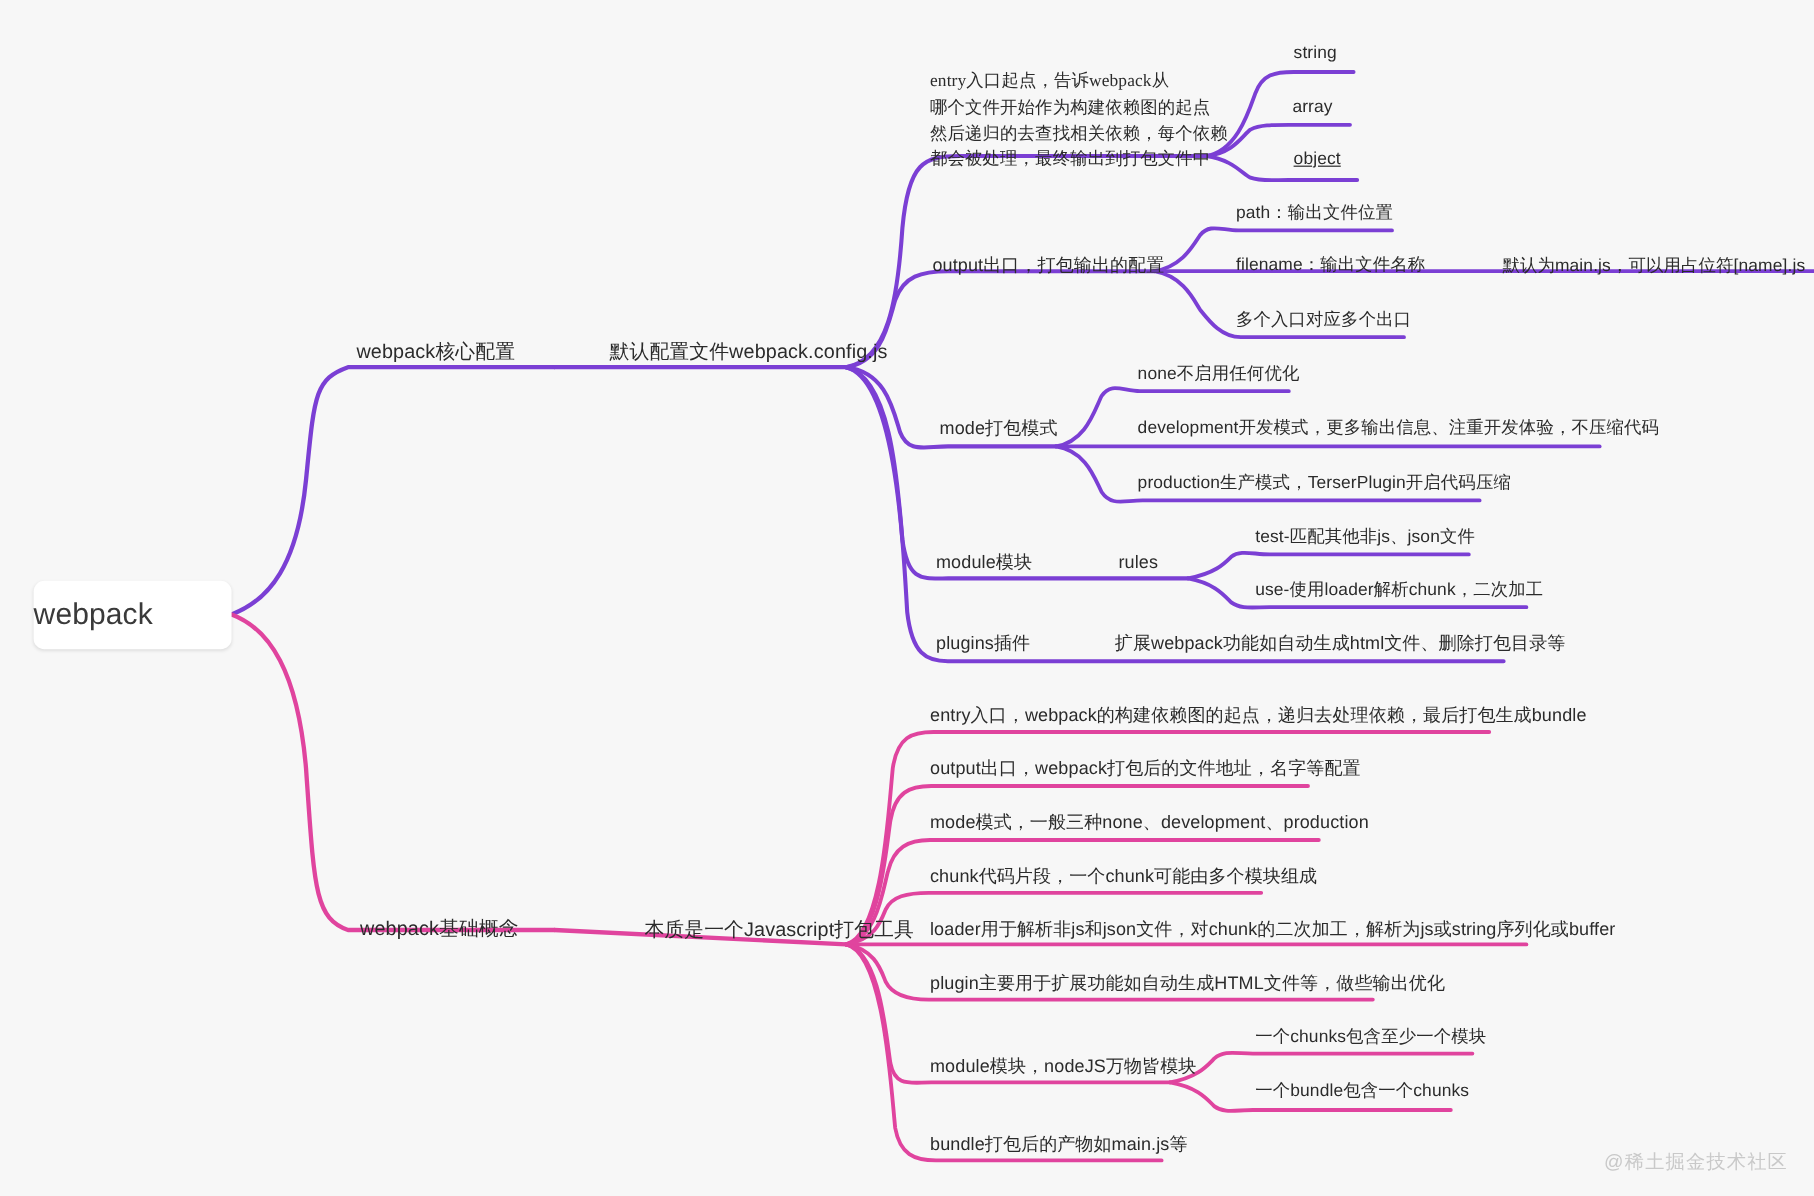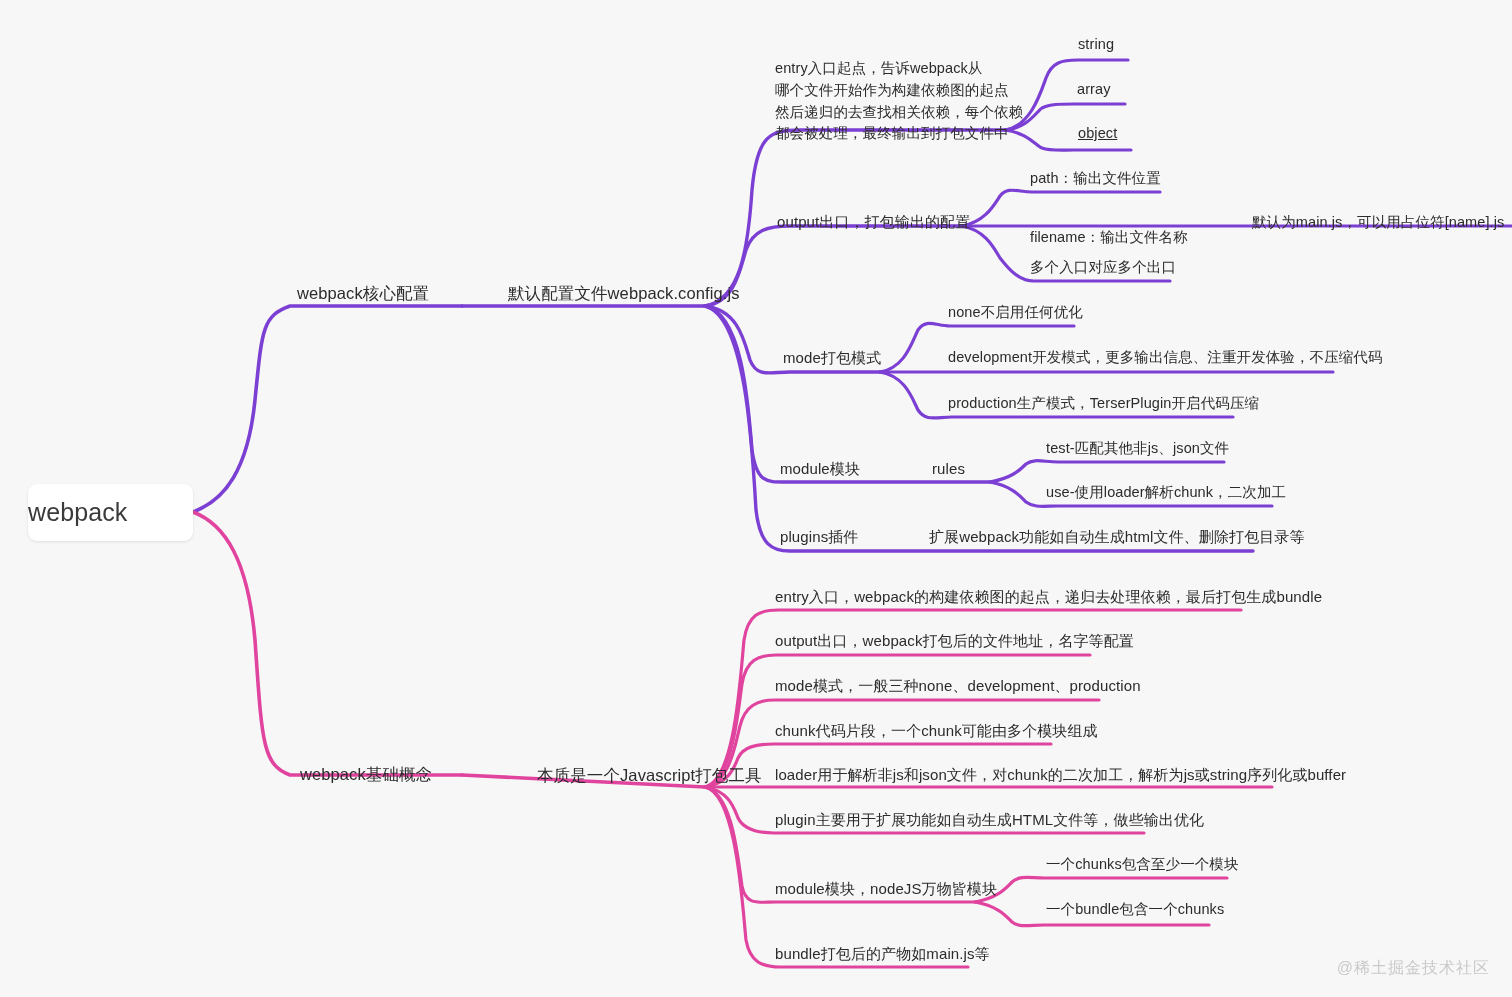--- a/index.html
+++ b/index.html
@@ -42,21 +42,21 @@
     display: flex;
     align-items: center;
     font-size: 25px;
     color: #3a3a3a;
   }
   
   .lvl1 { font-size: 16.5px; }
   .lvl2 { font-size: 15px; }
   .lvl3 { font-size: 14.5px; }
   .lvl4 { font-size: 14.5px; }
-  .multiline { white-space: pre; line-height: 1.50; font-size: 14.5px; }
+  .multiline { white-space: pre; line-height: 1.50; font-size: 14.5px; font-family: Liberation Serif, serif; }
   #watermark {
     position: absolute;
     right: 22px;
     bottom: 18px;
     font-size: 16px;
     color: #c9c9c9;
     letter-spacing: 1px;
   }
 </style>
 </head>
@@ -120,21 +120,21 @@
 哪个文件开始作为构建依赖图的起点
 然后递归的去查找相关依赖，每个依赖
 都会被处理，最终输出到打包文件中</div>
 
   <div class="node lvl3" style="left:1078px; top:35px;">string</div>
   <div class="node lvl3" style="left:1077px; top:80px;">array</div>
   <div class="node lvl3" style="left:1078px; top:124px;text-decoration:underline;">object</div>
 
   <div class="node lvl2" style="left:777px; top:212px;">output出口，打包输出的配置</div>
   <div class="node lvl3" style="left:1030px; top:169px;">path：输出文件位置</div>
-  <div class="node lvl3" style="left:1030px; top:228px;">filename：输出文件名称</div>
+  <div class="node lvl3" style="left:1030px; top:212px;">filename：输出文件名称</div>
   <div class="node lvl4" style="left:1252px; top:213px;">默认为main.js，可以用占位符[name].js</div>
   <div class="node lvl3" style="left:1030px; top:258px;">多个入口对应多个出口</div>
 
   <div class="node lvl2" style="left:783px; top:348px;">mode打包模式</div>
   <div class="node lvl3" style="left:948px; top:303px;">none不启用任何优化</div>
   <div class="node lvl3" style="left:948px; top:348px;">development开发模式，更多输出信息、注重开发体验，不压缩代码</div>
   <div class="node lvl3" style="left:948px; top:394px;">production生产模式，TerserPlugin开启代码压缩</div>
 
   <div class="node lvl2" style="left:780px; top:459px;">module模块</div>
   <div class="node lvl2" style="left:932px; top:459px;">rules</div>

